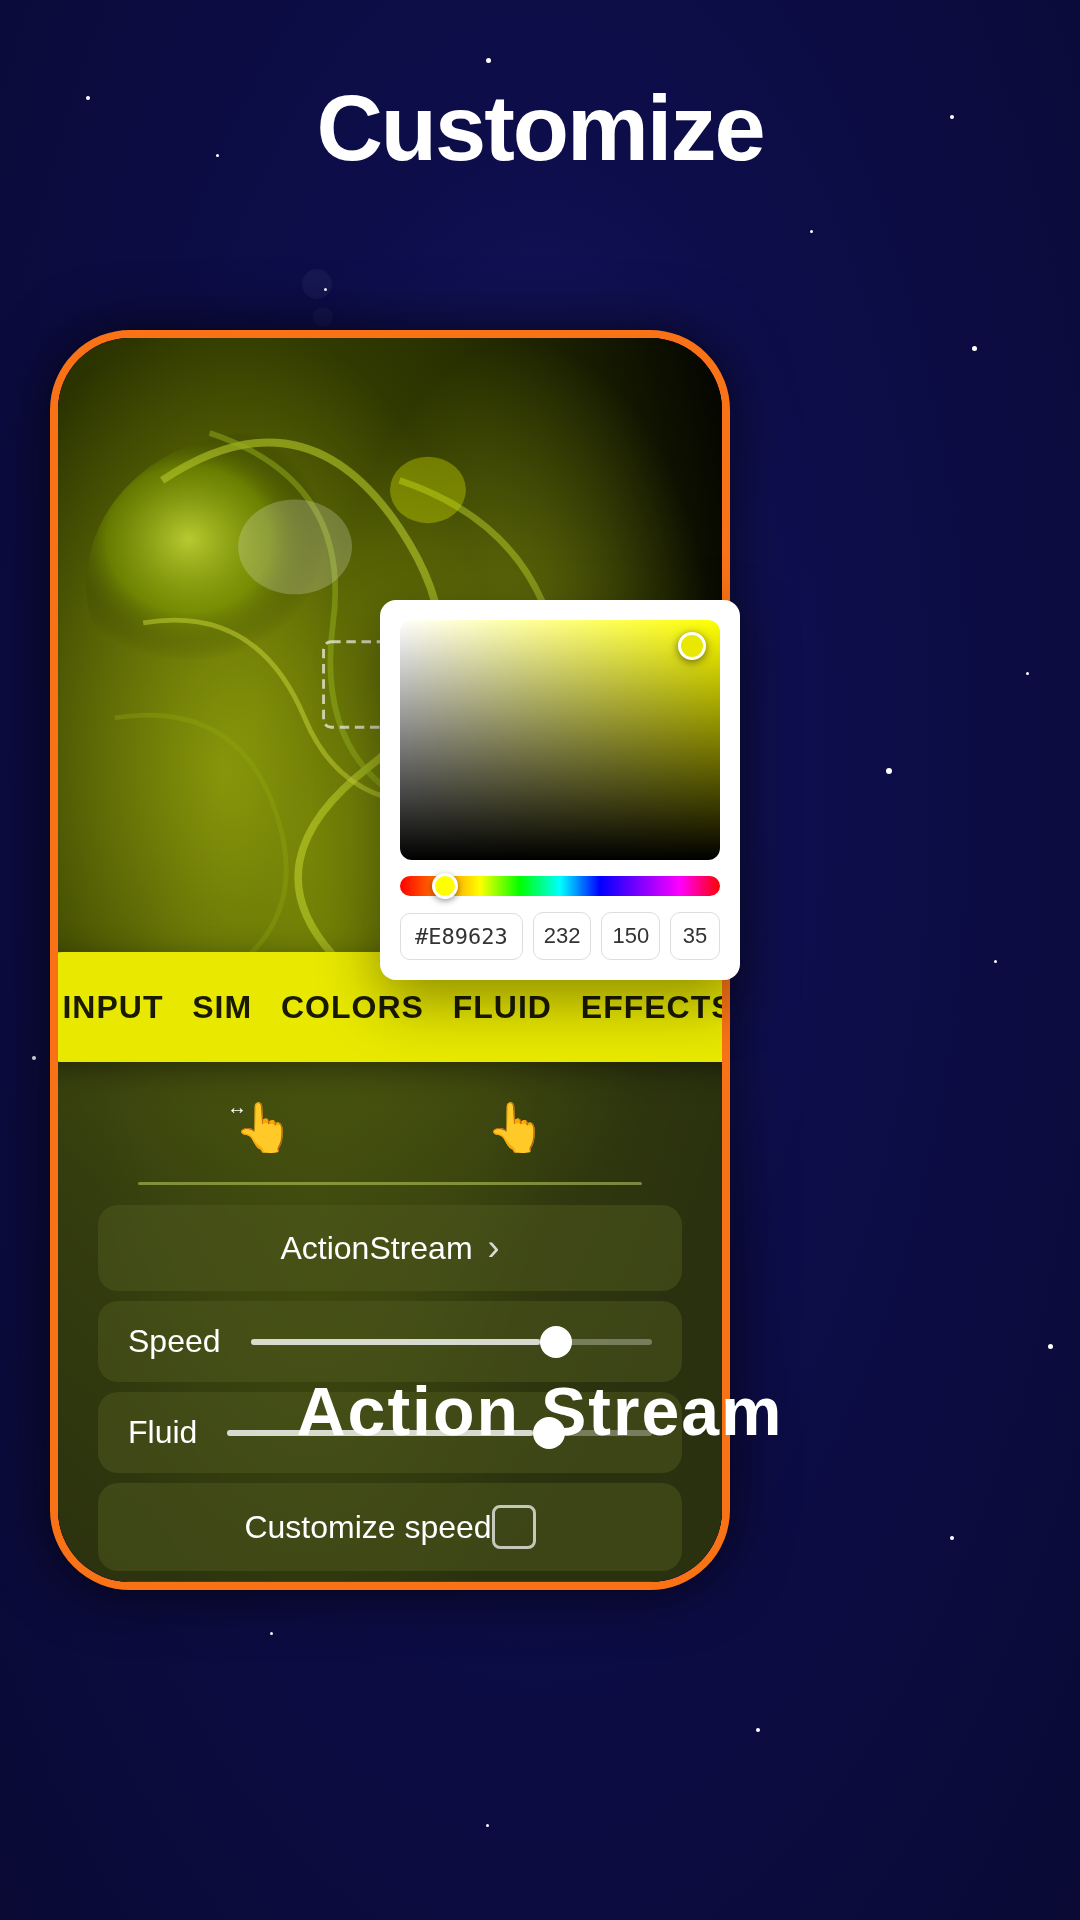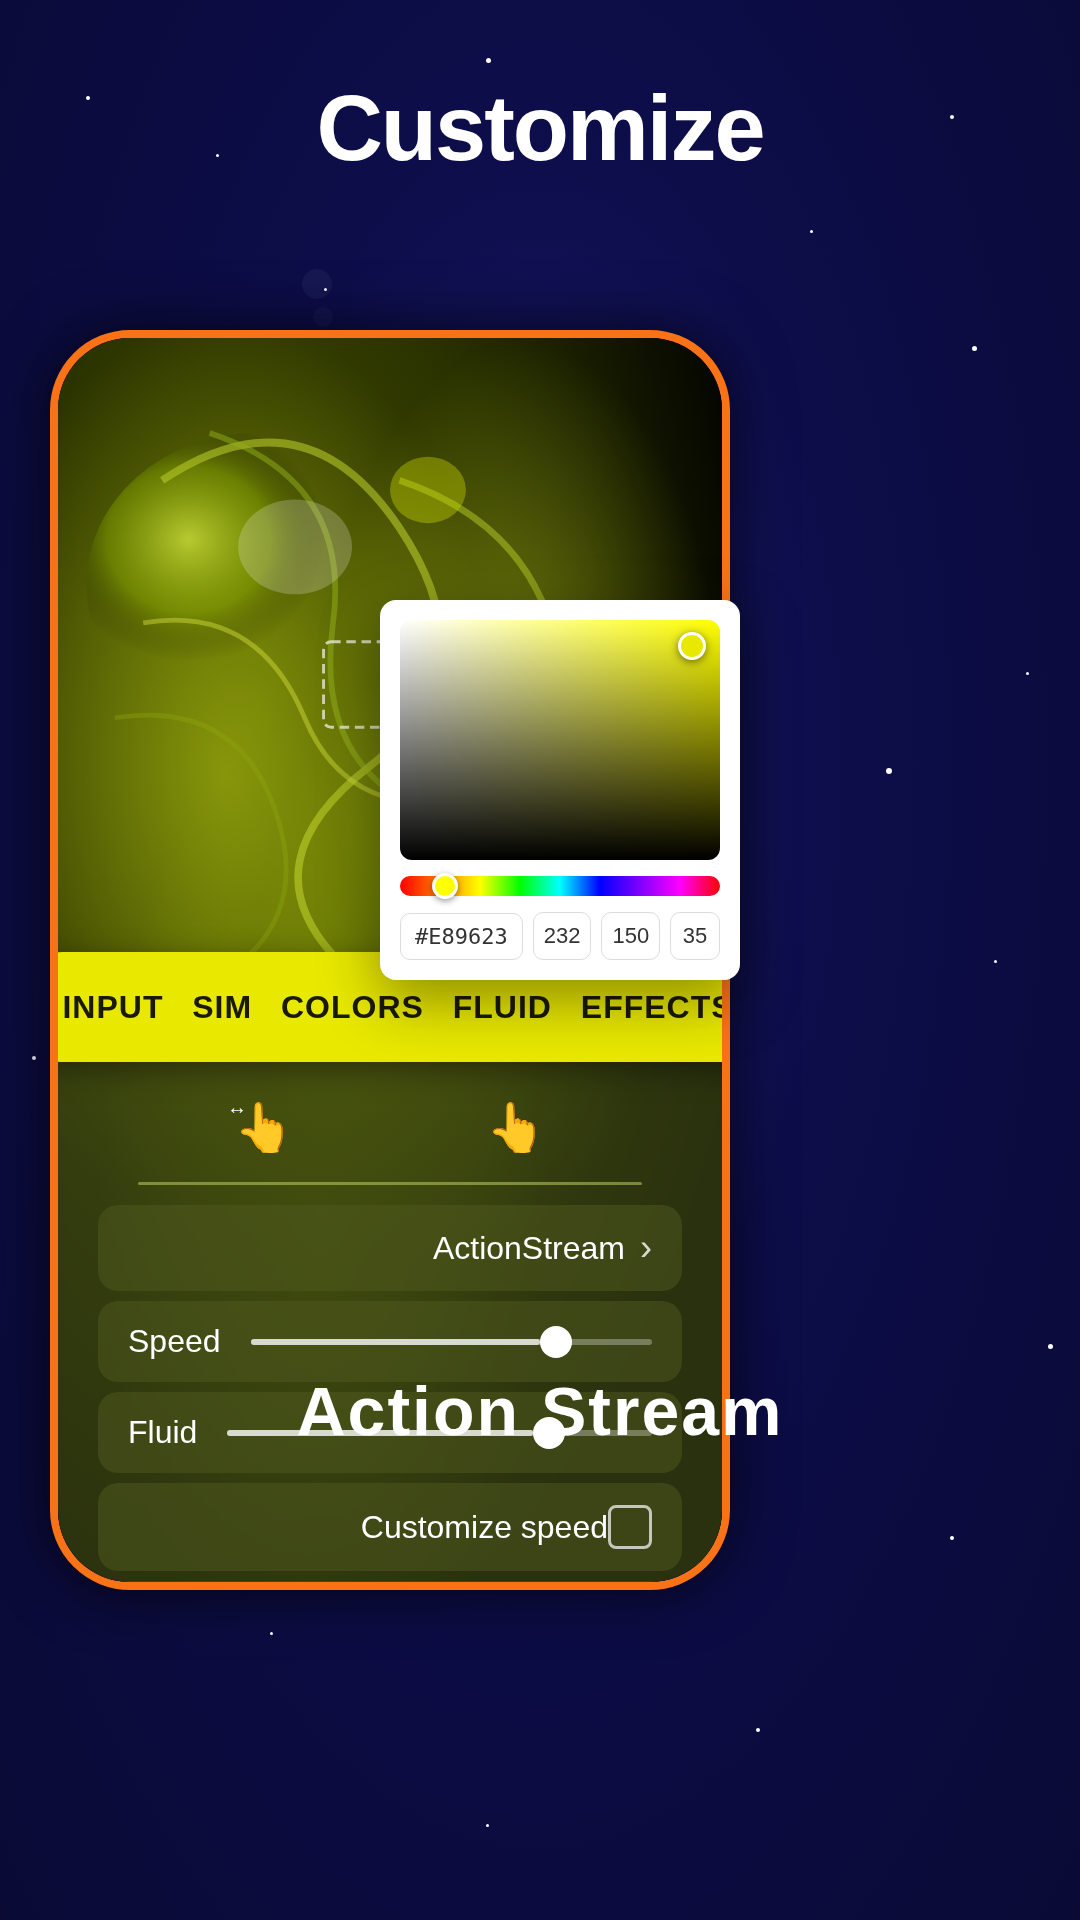--- a/index.html
+++ b/index.html
@@ -150,21 +150,21 @@
     }
 
     
     .control-row {
       background: rgba(80, 90, 30, 0.5);
       border-radius: 20px;
       margin: 10px 20px;
       padding: 22px 30px;
       display: flex;
       align-items: center;
-      justify-content: flex-end;
+      justify-content: center;
     }
     .control-label {
       font-size: 32px;
       color: white;
       font-weight: 400;
     }
     .control-right {
       display: flex;
       align-items: center;
       gap: 15px;

